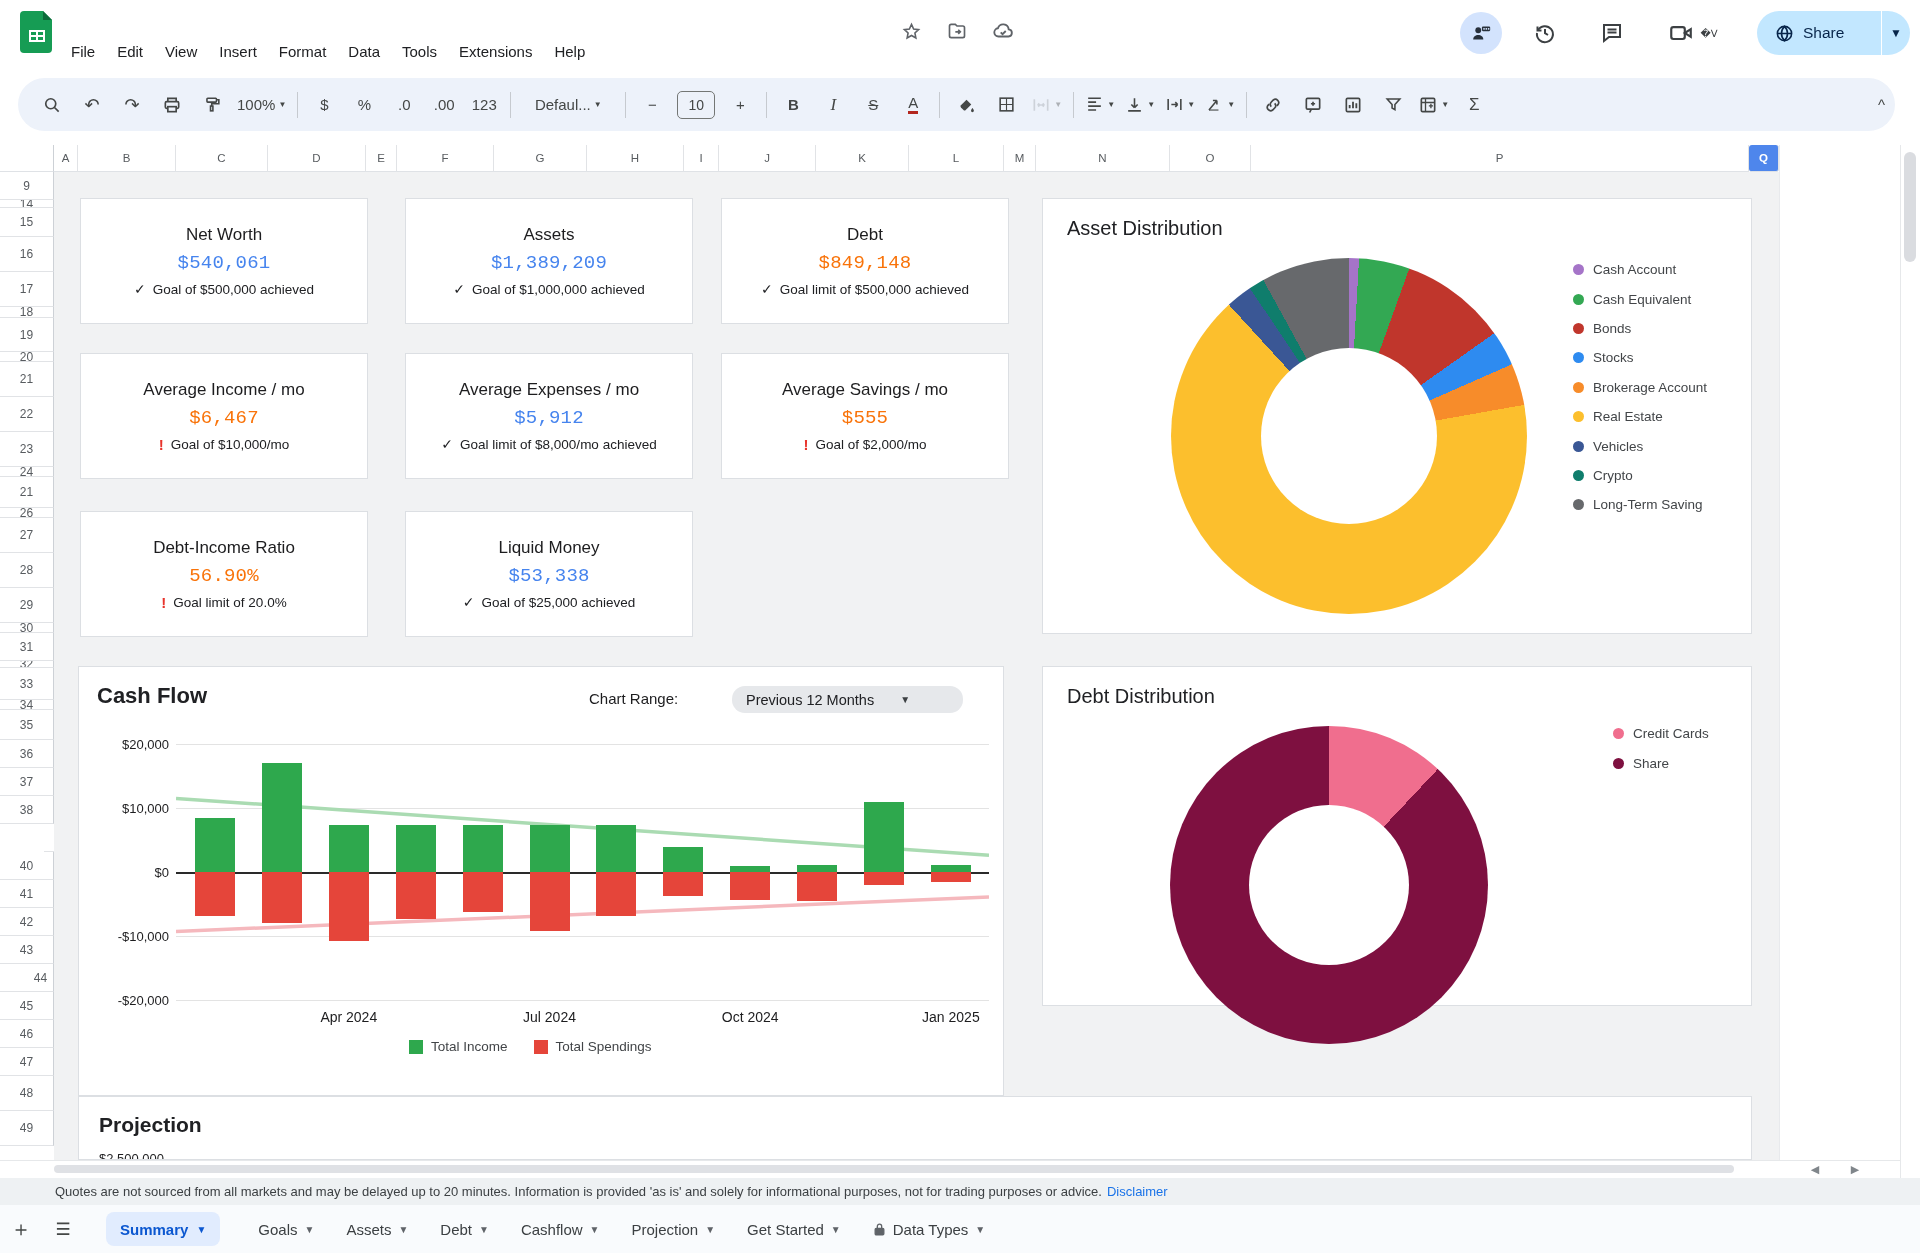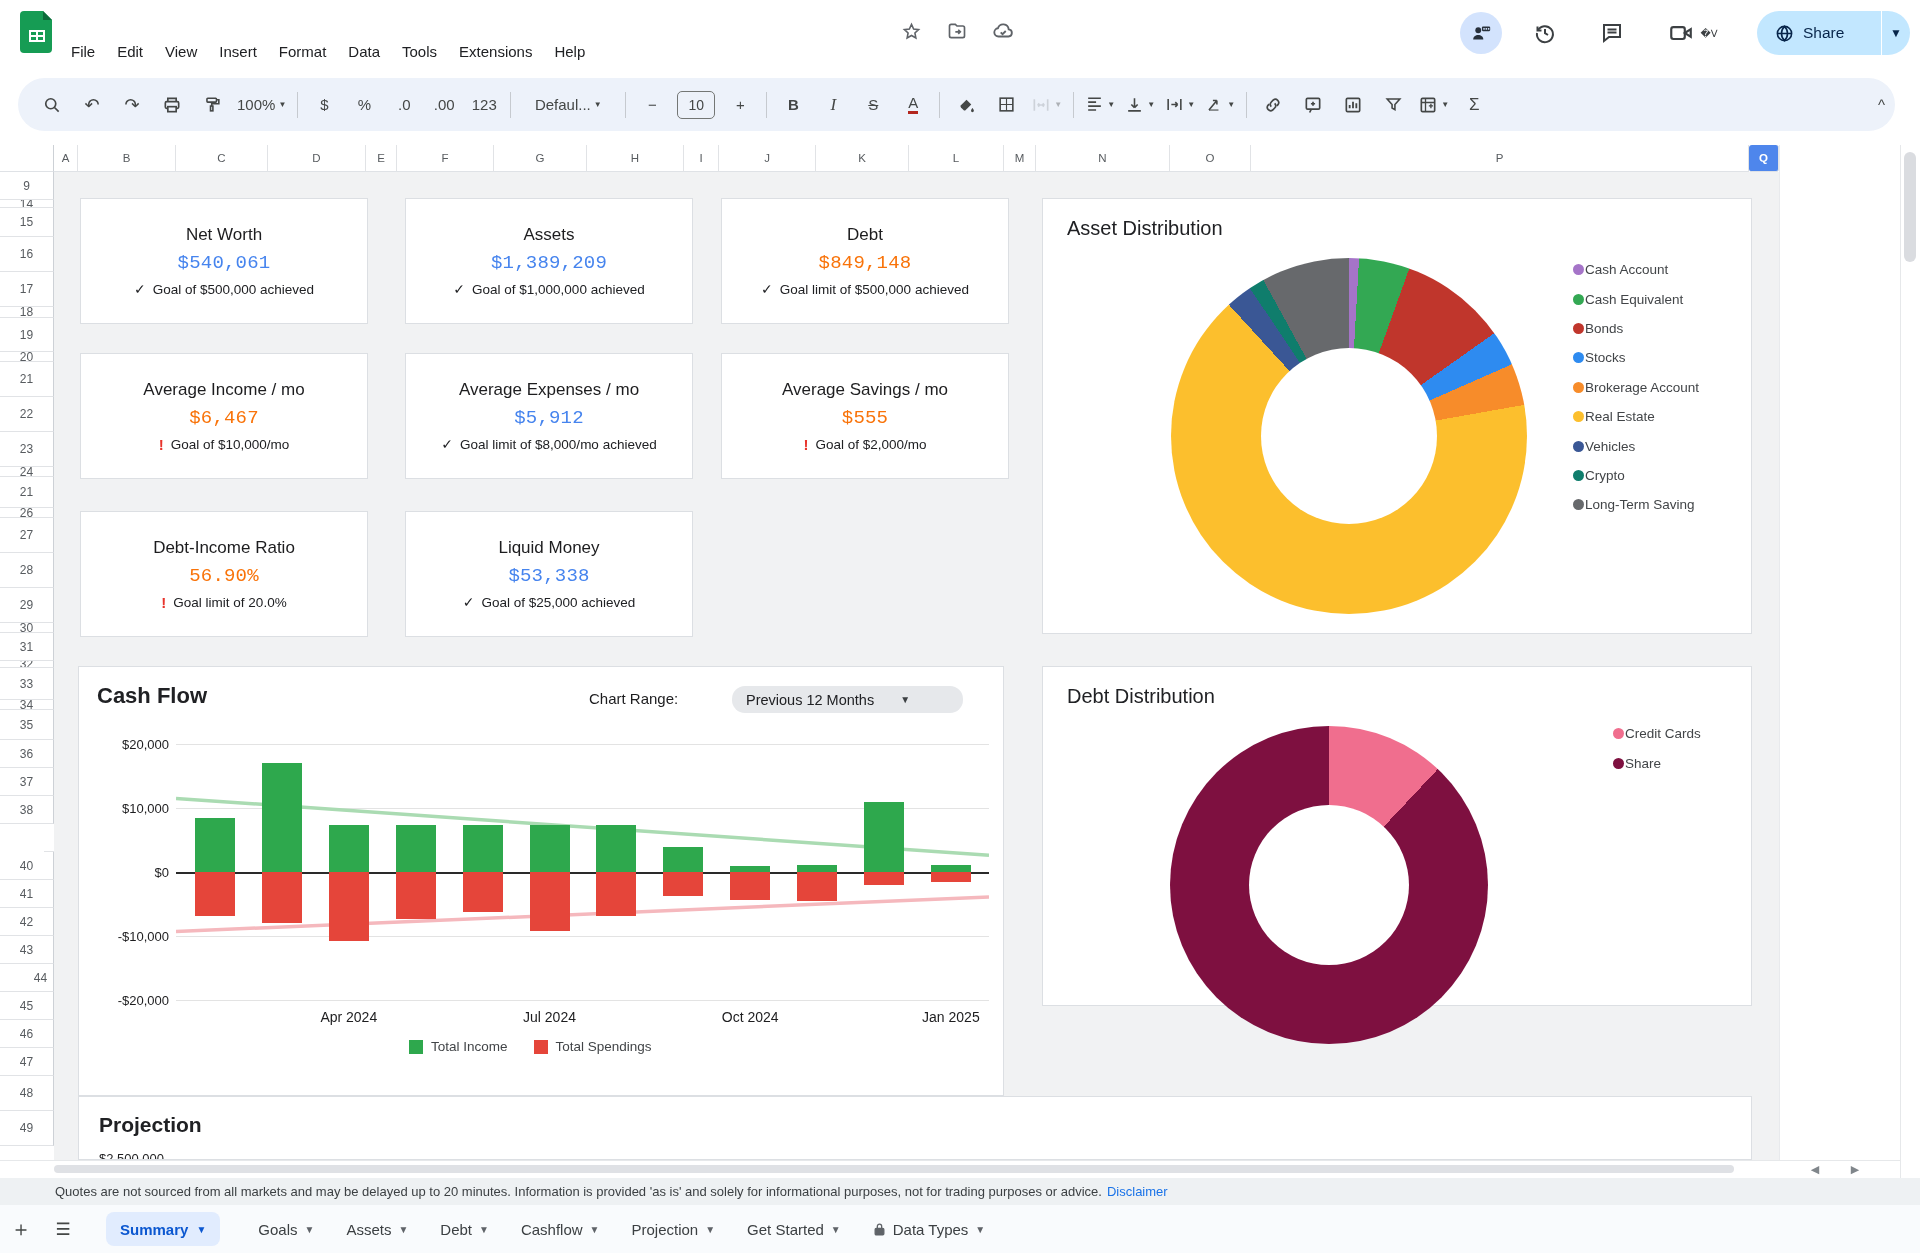--- a/index.html
+++ b/index.html
@@ -42,21 +42,21 @@
   .card{display:flex;flex-direction:column;align-items:center;justify-content:center;gap:7px;}
   .card .ct{font-size:17px;color:#1d1d1f;}
   .card .cv{font-size:19px;font-weight:500;letter-spacing:.2px;font-family:Liberation Mono, monospace;}
   .card .cg{font-size:13.5px;color:#202124;display:flex;align-items:center;gap:7px;}
   .cv.blue{color:#4684ee;} .cv.orange{color:#f97309;}
   .gi-check{color:#202124;font-size:14px;} .gi-alert{color:#e8342c;font-weight:700;font-size:15px;}
   
   .ptitle{font-size:20px;font-weight:500;color:#202124;}
   .donut{border-radius:50%;position:absolute;}
   .donut .hole{position:absolute;background:#fff;border-radius:50%;}
-  .lg-item{display:flex;align-items:center;gap:1px;}
+  .lg-item{display:flex;align-items:center;gap:9px;}
   .lg-dot{width:11px;height:11px;border-radius:50%;flex:0 0 11px;}
   .lg-lab{font-size:13.5px;color:#424548;white-space:nowrap;}
   
   #cf-range-pill{background:#e6e8eb;border-radius:13px;height:27px;display:flex;align-items:center;padding:0 12px 0 14px;gap:26px;font-size:14.5px;color:#202124;}
   .gline{position:absolute;height:1px;background:#e3e3e3;}
   .gline.zero{height:2px;background:#2a2a2a;}
   .ylab{position:absolute;width:90px;text-align:right;font-size:13px;color:#1d1d1f;transform:translateY(-50%);}
   .bar{position:absolute;width:40px;}
   .xlab{position:absolute;width:110px;text-align:center;font-size:14px;color:#1d1d1f;}
   #cf-legend{position:absolute;display:flex;gap:26px;align-items:center;}

